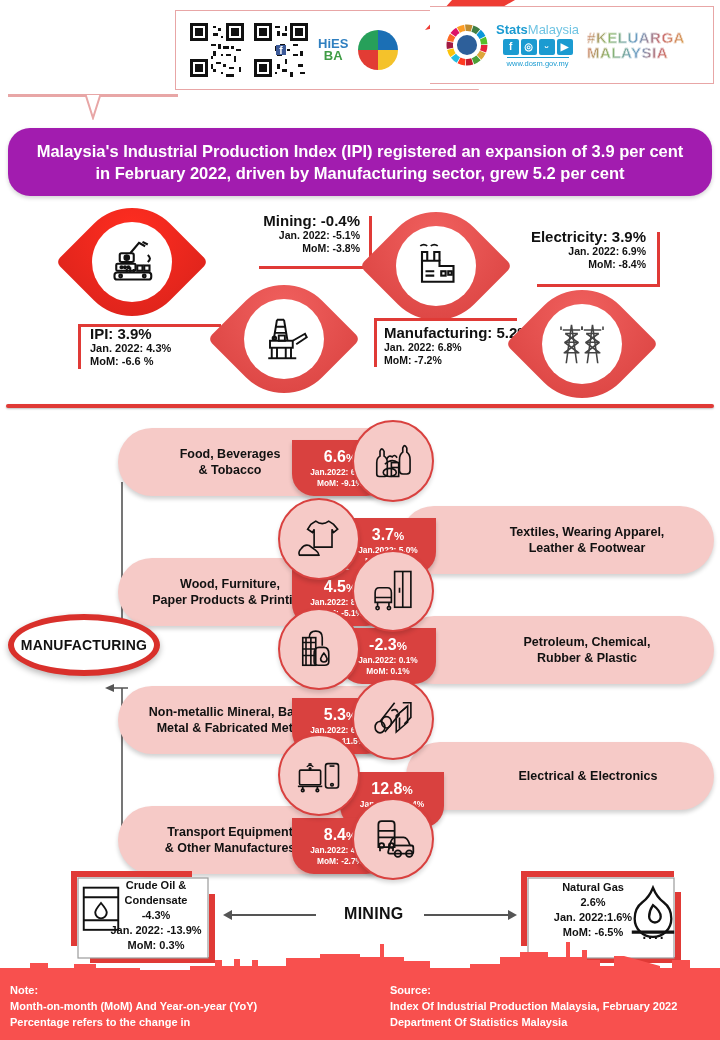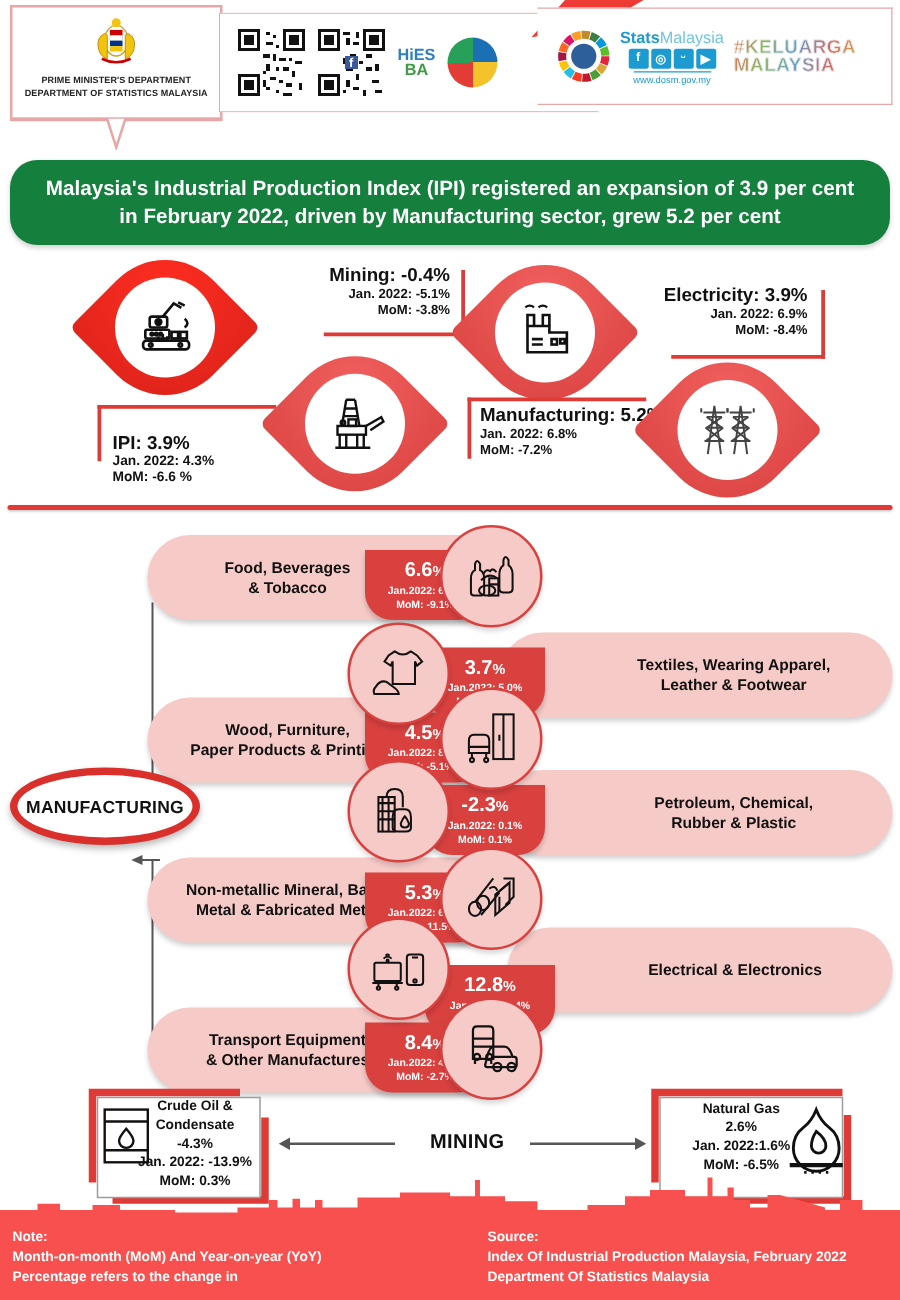--- a/index.html
+++ b/index.html
@@ -59,21 +59,21 @@
     -webkit-text-stroke:.4px #fff;}
   .hies{display:flex;flex-direction:column;align-items:center;font-weight:bold;line-height:12px;}
   .hies1{font-size:13px;color:#2f7fc0;}
   .hies2{font-size:13px;color:#3f9c45;}
   .mys-logo{width:40px;height:40px;border-radius:50%;
     background:conic-gradient(#1b6fb5 0 25%,#f4c22b 0 50%,#e23c34 0 75%,#27a05a 0 100%);}
 
   
   .banner{
     position:absolute;left:8px;top:128px;width:704px;height:68px;
-    background:#15803d;border-radius:22px;
+    background:#a21caf;border-radius:22px;
     display:flex;align-items:center;justify-content:center;
     box-shadow:0 2px 4px rgba(0,0,0,.18);
   }
   .banner-txt{
     color:#fff;font-weight:bold;font-size:16.5px;line-height:22px;text-align:center;
     padding:0 28px;
   }
 
   
   .sector-area{position:absolute;left:0;top:200px;width:720px;height:210px;}
@@ -157,35 +157,20 @@
   .foot-left{left:10px;}
   .foot-right{left:390px;}
 </style>
 </head>
 <body>
 
 <div class="page">
 
   <div class="header">
 
-    <div class="hdr-left">
-      <svg class="jata" viewBox="0 0 64 64">
-        <ellipse cx="32" cy="30" rx="13" ry="17" fill="#fff" stroke="#c9a227" stroke-width="1.5"></ellipse>
-        <rect x="25" y="18" width="14" height="6" fill="#cc0000"></rect>
-        <rect x="25" y="24" width="14" height="6" fill="#fff" stroke="#999" stroke-width=".4"></rect>
-        <rect x="25" y="30" width="14" height="6" fill="#00338d"></rect>
-        <rect x="25" y="36" width="14" height="6" fill="#f1c40f"></rect>
-        <circle cx="32" cy="10" r="5" fill="#f1c40f"></circle>
-        <path d="M19 22 Q10 26 12 38 Q14 48 22 50 L22 24Z" fill="#f1c40f" stroke="#b8860b" stroke-width="1"></path>
-        <path d="M45 22 Q54 26 52 38 Q50 48 42 50 L42 24Z" fill="#f1c40f" stroke="#b8860b" stroke-width="1"></path>
-        <path d="M16 50 Q32 58 48 50" stroke="#cc0000" stroke-width="3" fill="none"></path>
-      </svg>
-      <div class="hdr-left-txt">PRIME MINISTER'S DEPARTMENT</div>
-      <div class="hdr-left-txt">DEPARTMENT OF STATISTICS MALAYSIA</div>
-    </div>
     <svg class="hdr-left-tail" viewBox="0 0 170 26">
       <path d="M0 0 L170 0 L170 2 L92 2 L85 24 L78 2 L0 2 Z" fill="#fff" stroke="#e8a6a6" stroke-width="2"></path>
     </svg>
 
     <div class="hdr-mid">
       <svg class="qr" viewBox="0 0 21 21" shape-rendering="crispEdges">
         <rect width="21" height="21" fill="#fff"></rect>
         <g fill="#111">
           <rect x="0" y="0" width="7" height="1"></rect>
             <rect x="0" y="6" width="7" height="1"></rect>
@@ -340,21 +325,21 @@
           <circle cx="19" cy="48" r="1.6"></circle>
             <circle cx="46" cy="48" r="1.6"></circle>
           <path d="M26 44 L26 40 M30 44 L30 38 M34 44 L34 40"></path>
           <path d="M50 24 q5 4 0 8"></path>
         </svg>
       </div>
     </div>
 
     <div class="sector-label" style="left:78px;top:124px;width:200px;">
       <div class="bracket-tl" style="left:0;top:0;width:140px;height:42px;"></div>
-      <div style="padding-left:12px;padding-top:22px;">
+      <div style="padding-left:12px;padding-top:1px;">
         <div class="sl-title">IPI: 3.9%</div>
         <div class="sl-sub" style="font-size:11px;">Jan. 2022: 4.3%</div>
         <div class="sl-sub" style="font-size:11px;">MoM: -6.6 %</div>
       </div>
     </div>
 
     <div class="sector-label" style="left:222px;top:12px;width:150px;text-align:right;">
       <div class="bracket-br" style="right:0;top:4px;width:110px;height:50px;"></div>
       <div style="padding-right:12px;">
         <div class="sl-title">Mining: -0.4%</div>

